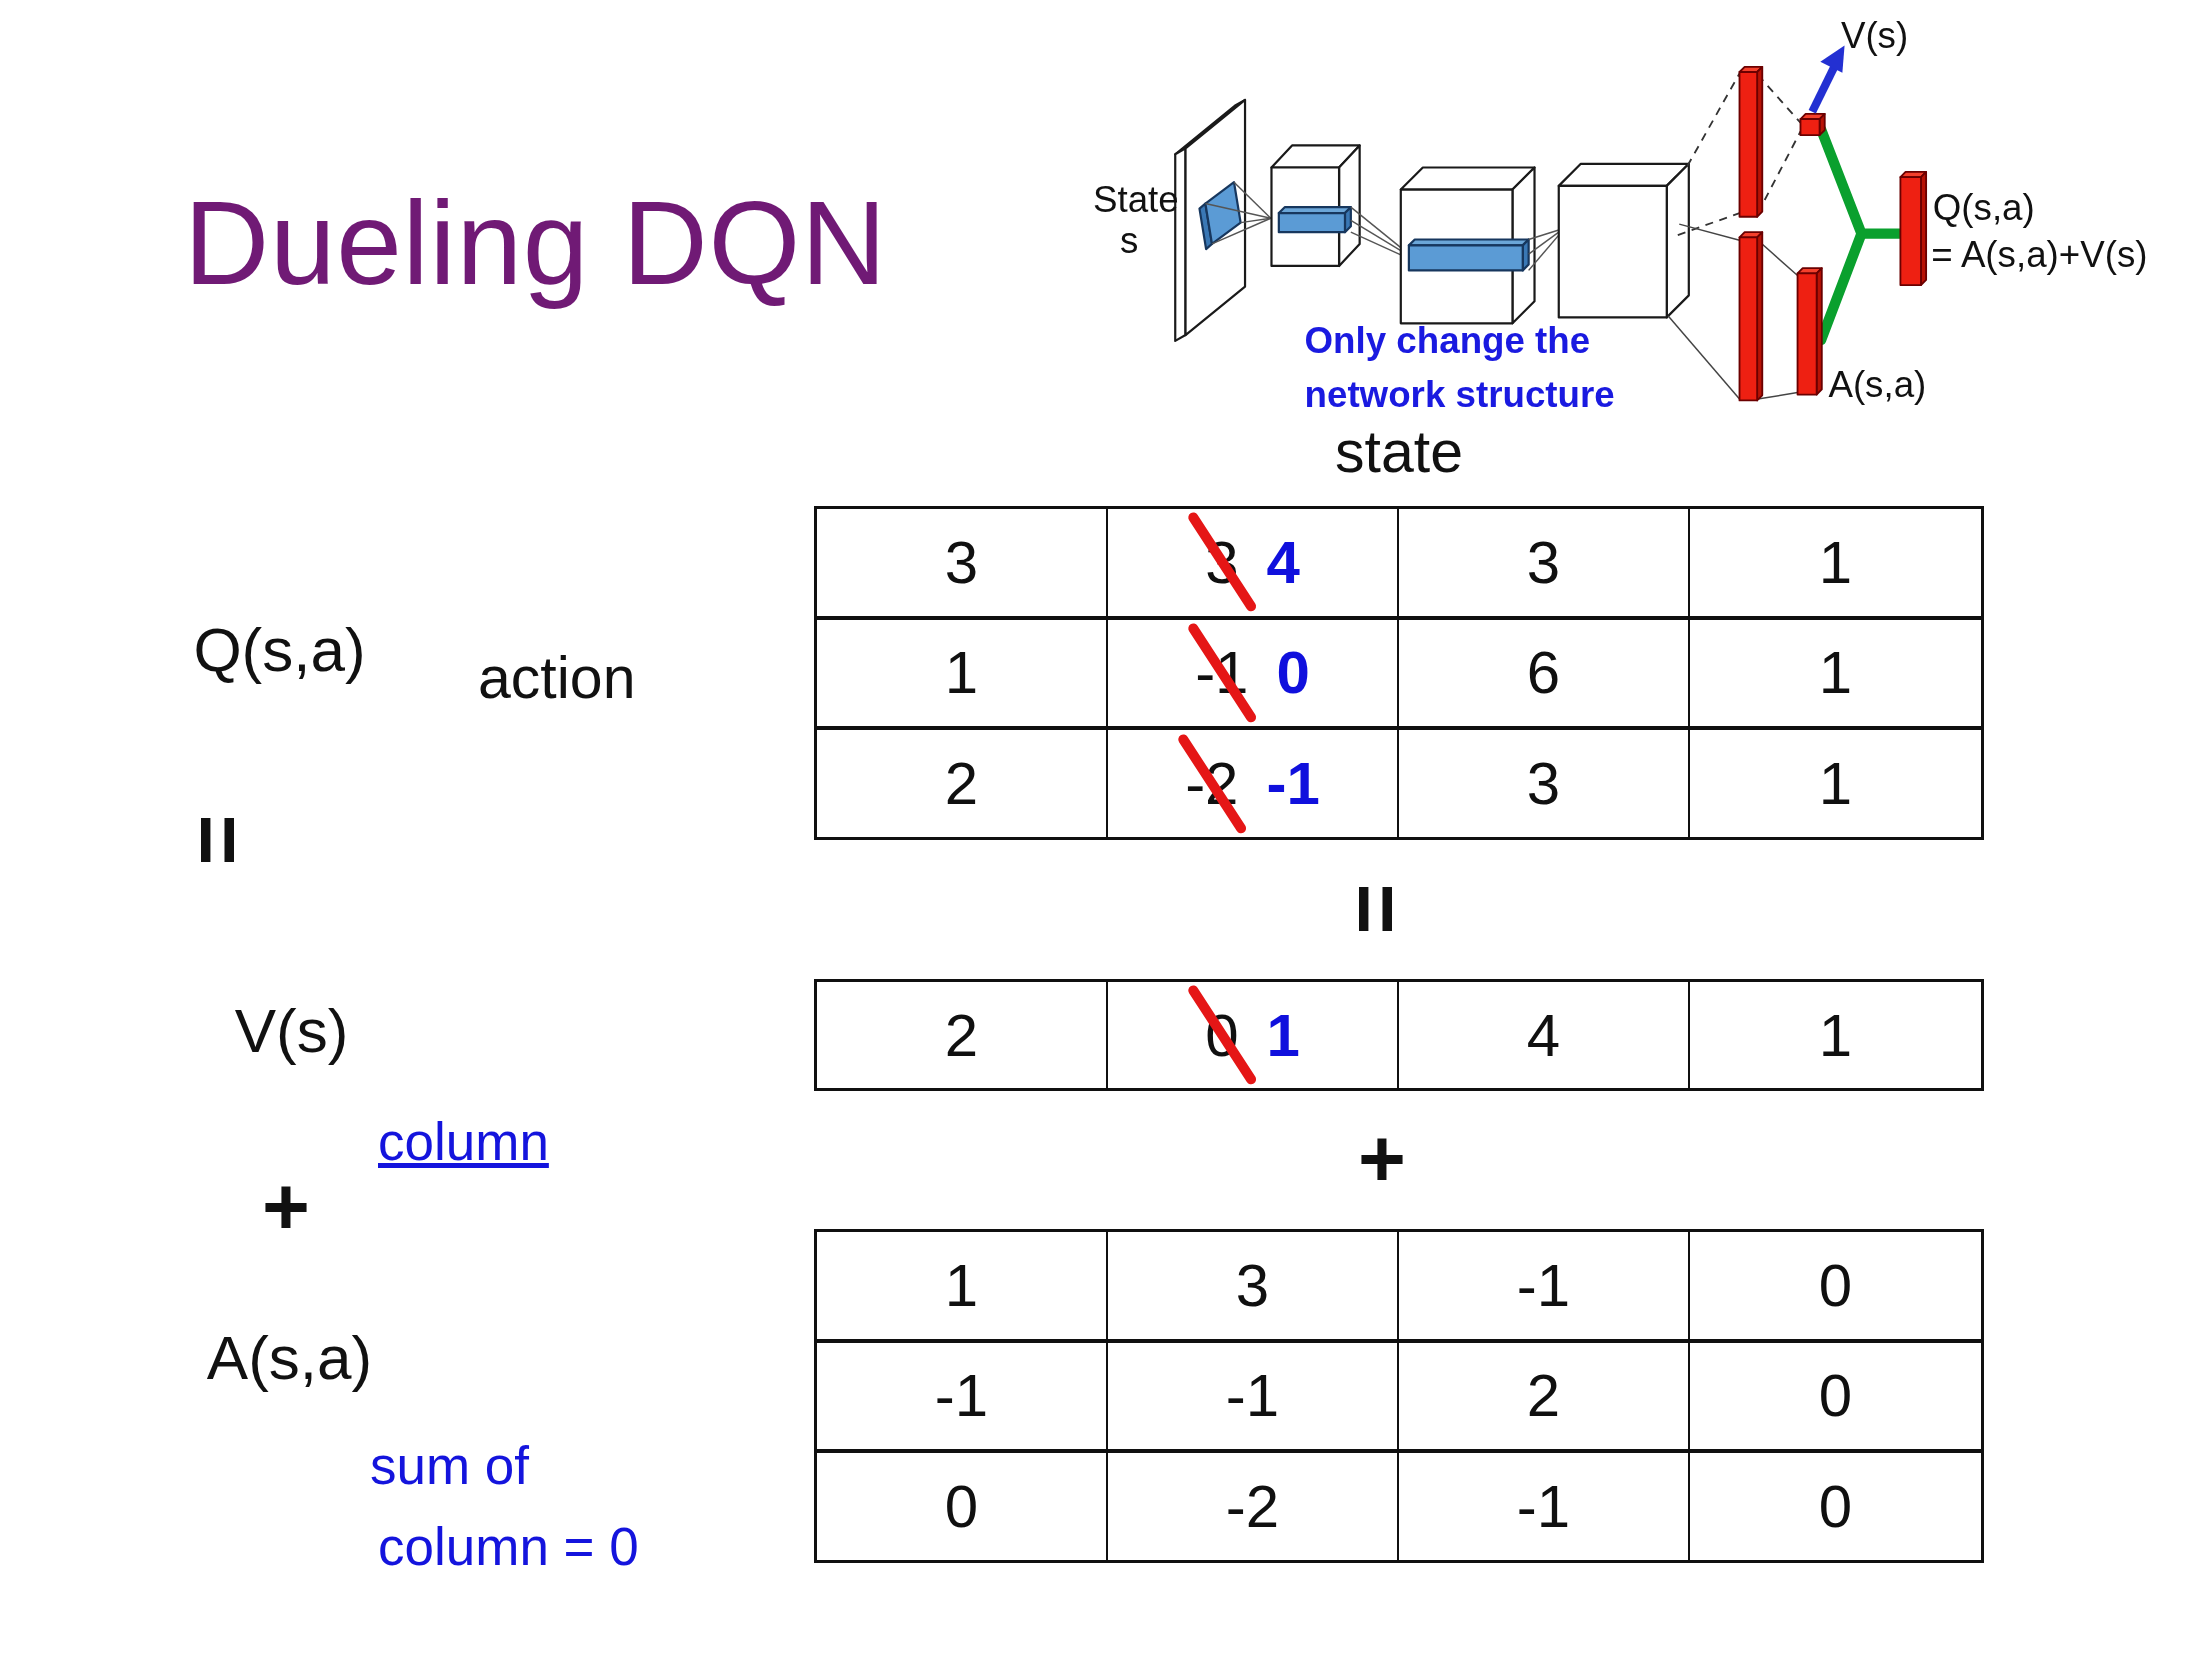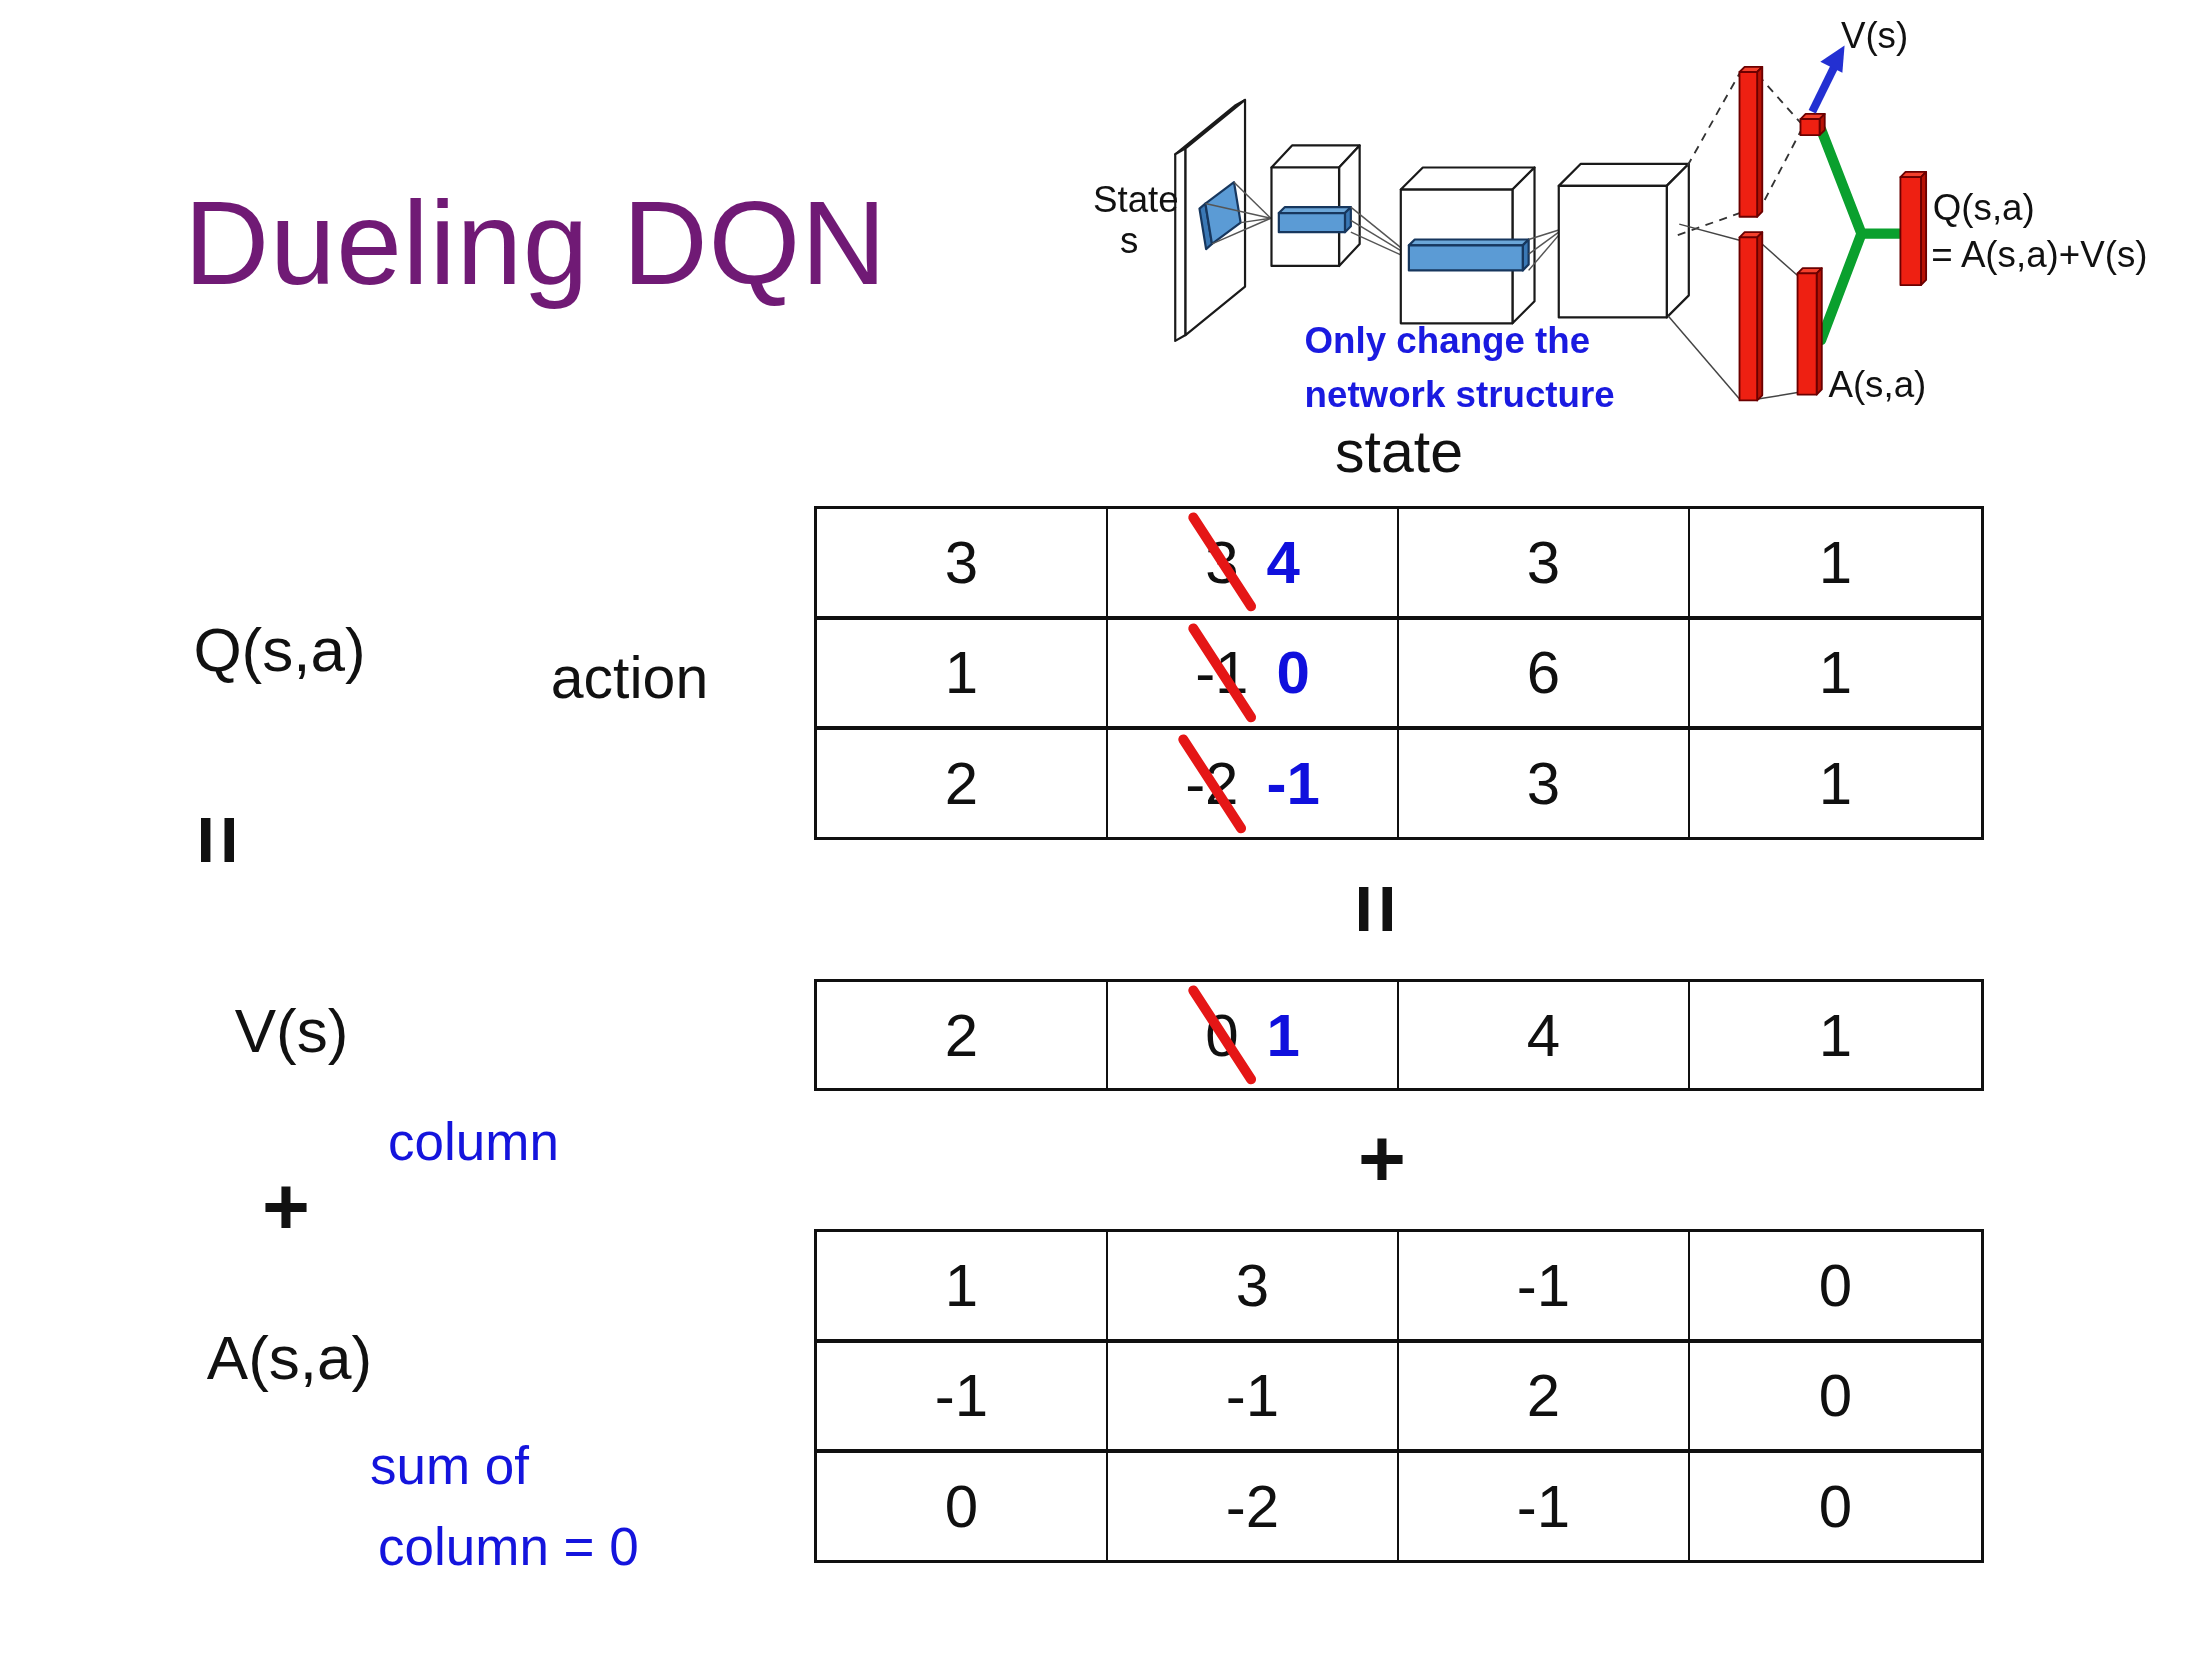--- a/index.html
+++ b/index.html
@@ -1,34 +1,34 @@
 <!DOCTYPE html>
 <html style="font-size:11.8px"><head>
 <meta charset="utf-8">
 <style>
   html,body{margin:0;padding:0;background:#fff;}
   .slide{position:relative;width:2205px;height:1654px;background:#ffffff;overflow:hidden;
          font-family:"Liberation Sans", sans-serif;color:#111;}
   .abs{position:absolute;}
   .title{left:184px;top:175px;font-size:118px;font-weight:400;color:#701a75;letter-spacing:0.7px;white-space:nowrap;}
   .state-label{left:814px;top:418px;width:1170px;text-align:center;font-size:59px;}
-  .action-label{left:478px;top:644px;width:303px;text-align:center;font-size:59px;}
+  .action-label{left:478px;top:644px;width:303px;text-align:left;font-size:59px;}
   .big-label{font-size:62px;text-align:center;white-space:nowrap;}
   .q-label{left:169px;top:614px;width:221px;}
   .v-label{left:181px;top:995px;width:221px;}
   .a-label{left:179px;top:1322px;width:221px;}
   .eq-rot{font-size:88px;font-weight:700;transform:translate(-50%,-50%) rotate(90deg);transform-origin:center;line-height:1;}
   .eq-rot-1{left:219px;top:840px;}
   .eq-rot-2{left:1377px;top:909px;}
   .plus{font-size:82px;font-weight:600;transform:translate(-50%,-50%);line-height:1;}
   .plus-left{left:286px;top:1206px;}
   .plus-mid{left:1382px;top:1158px;}
   .blue-note{color:#1414dd;font-size:53px;white-space:nowrap;}
   .note-avg1{left:378px;top:1028px;}
-  .note-avg2{left:388px;top:1111px;}
+  .note-avg2{left:378px;top:1111px;text-decoration:underline;}
   .note-sum1{left:370px;top:1435px;}
   .note-sum2{left:378px;top:1516px;}
 
   .grid-table{position:absolute;display:grid;grid-template-columns:repeat(4,1fr);
               border:3.7px solid #101010;background:#fff;box-sizing:border-box;}
   #q-table{left:814px;top:506px;width:1170px;height:334px;}
   #v-table{left:814px;top:979px;width:1170px;height:112px;}
   #a-table{left:814px;top:1229px;width:1170px;height:334px;}
   .cell{display:flex;align-items:center;justify-content:center;font-size:60px;color:#101010;
         border-right:2.2px solid #101010;border-bottom:4.4px solid #101010;position:relative;}

